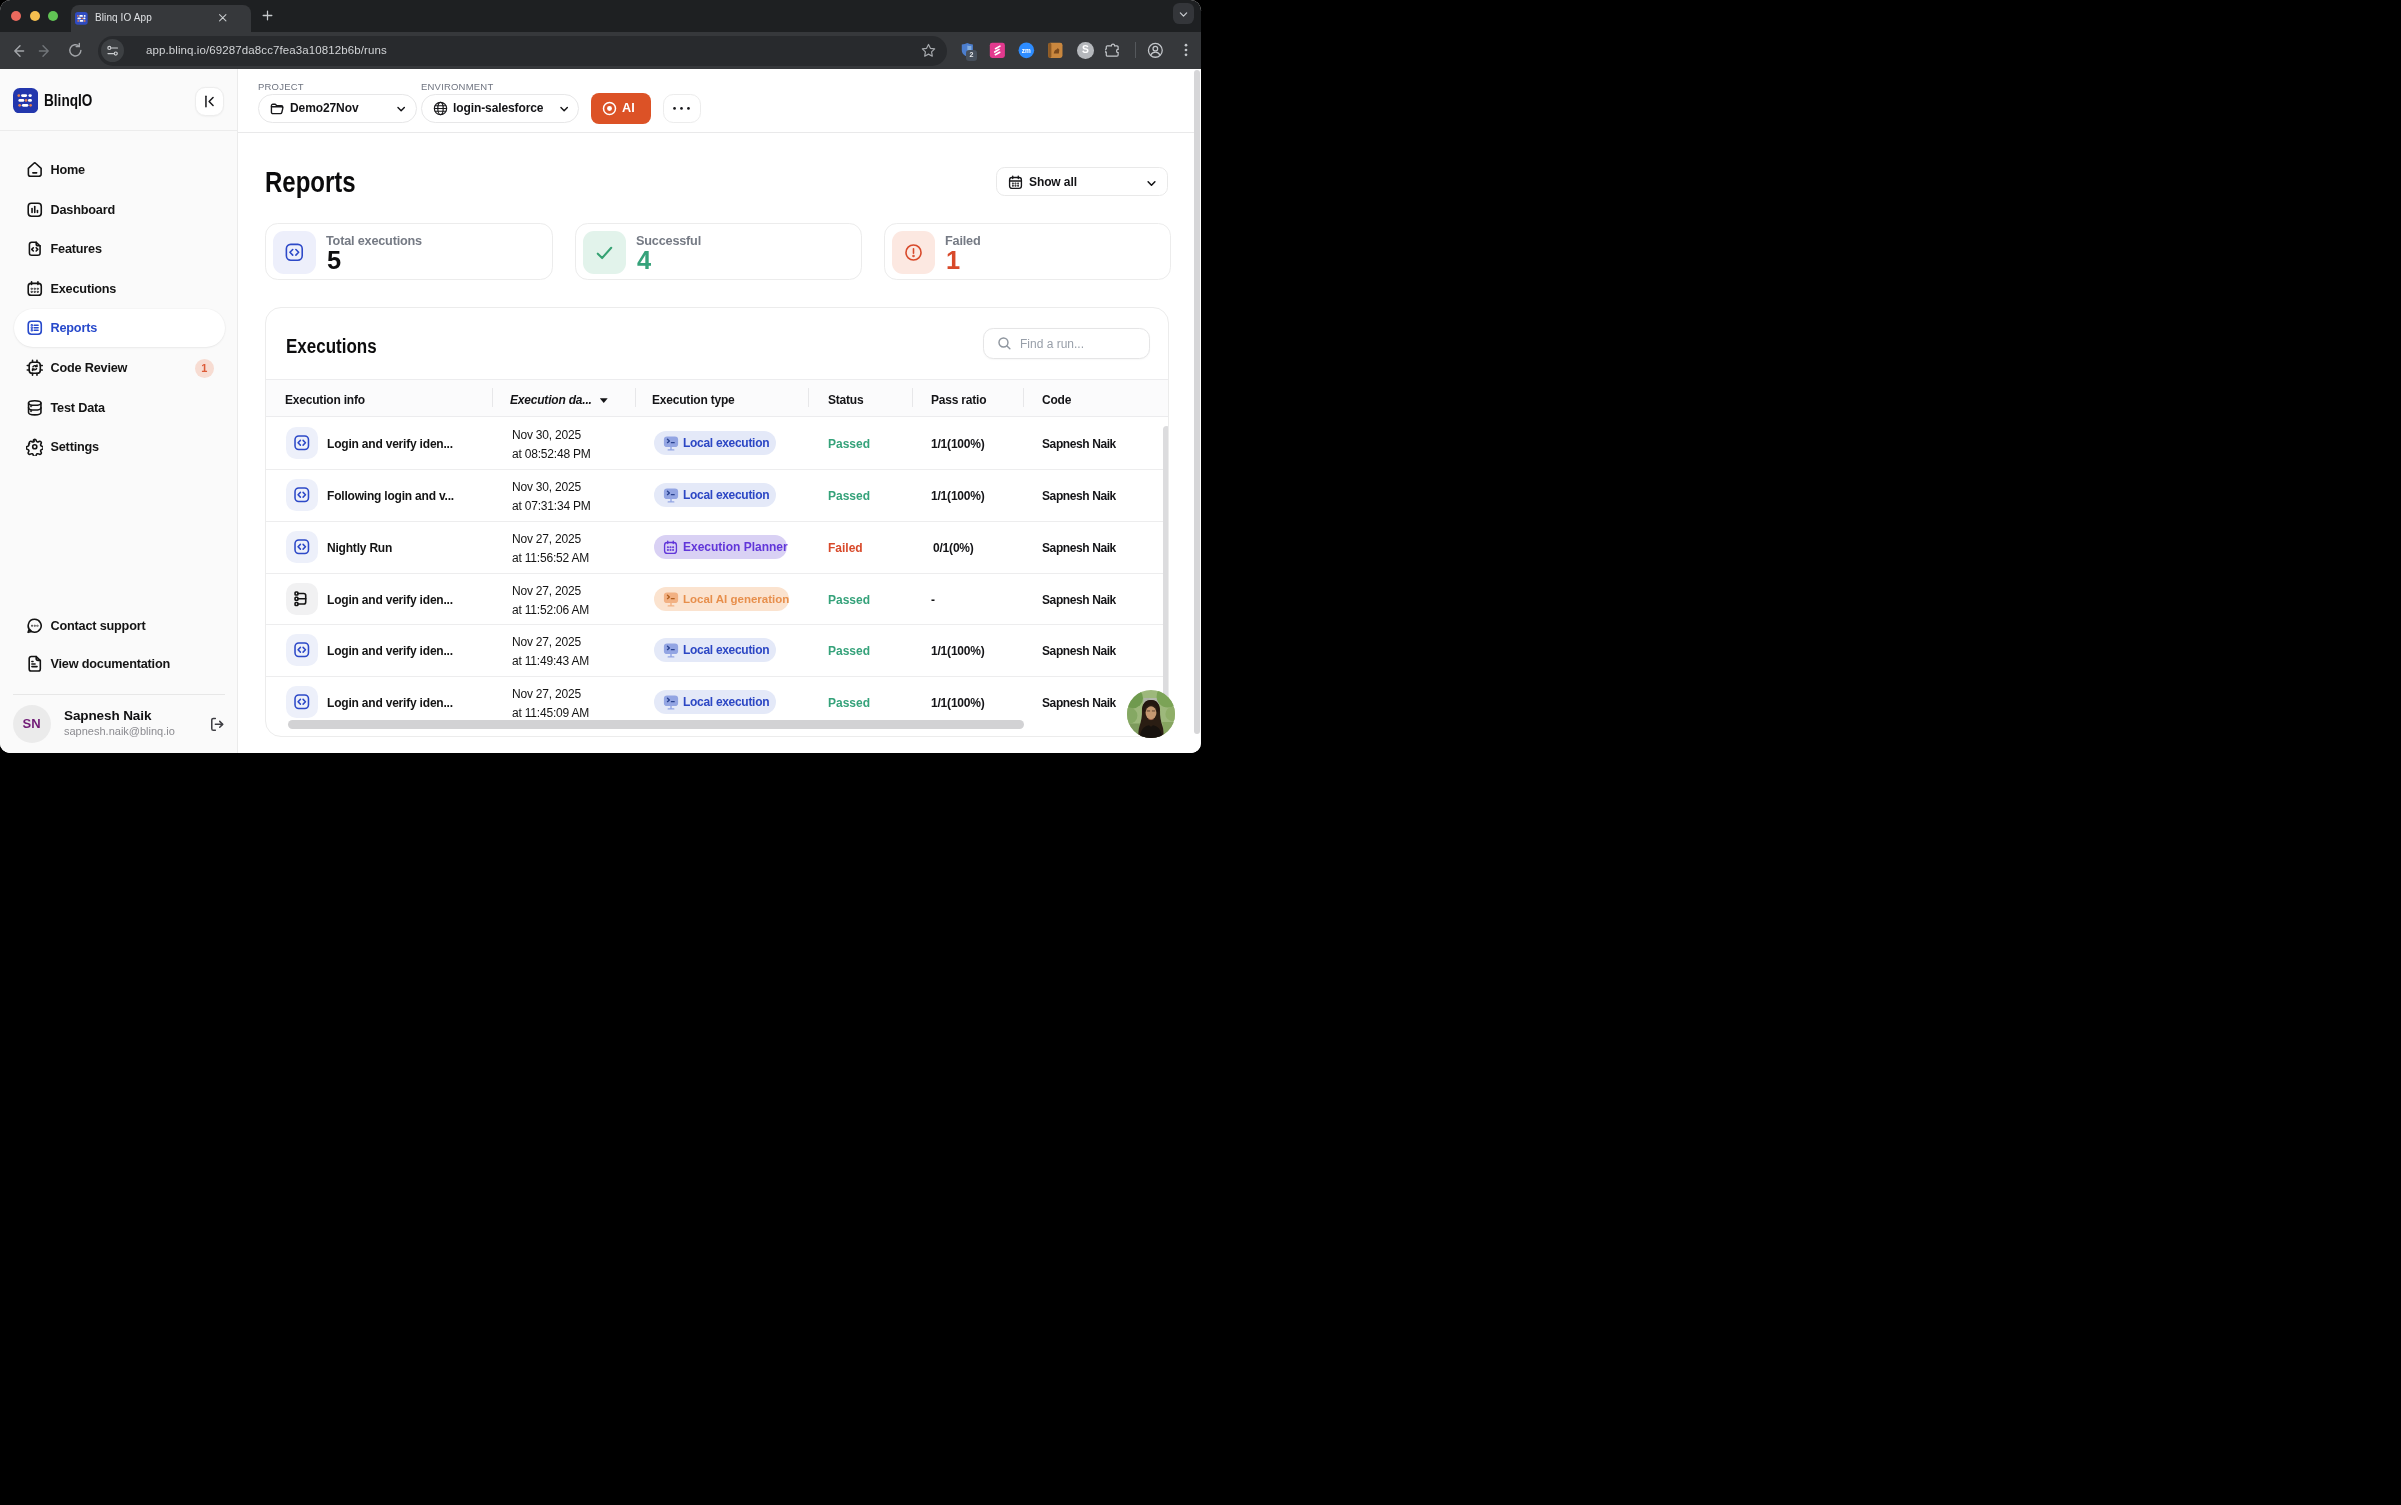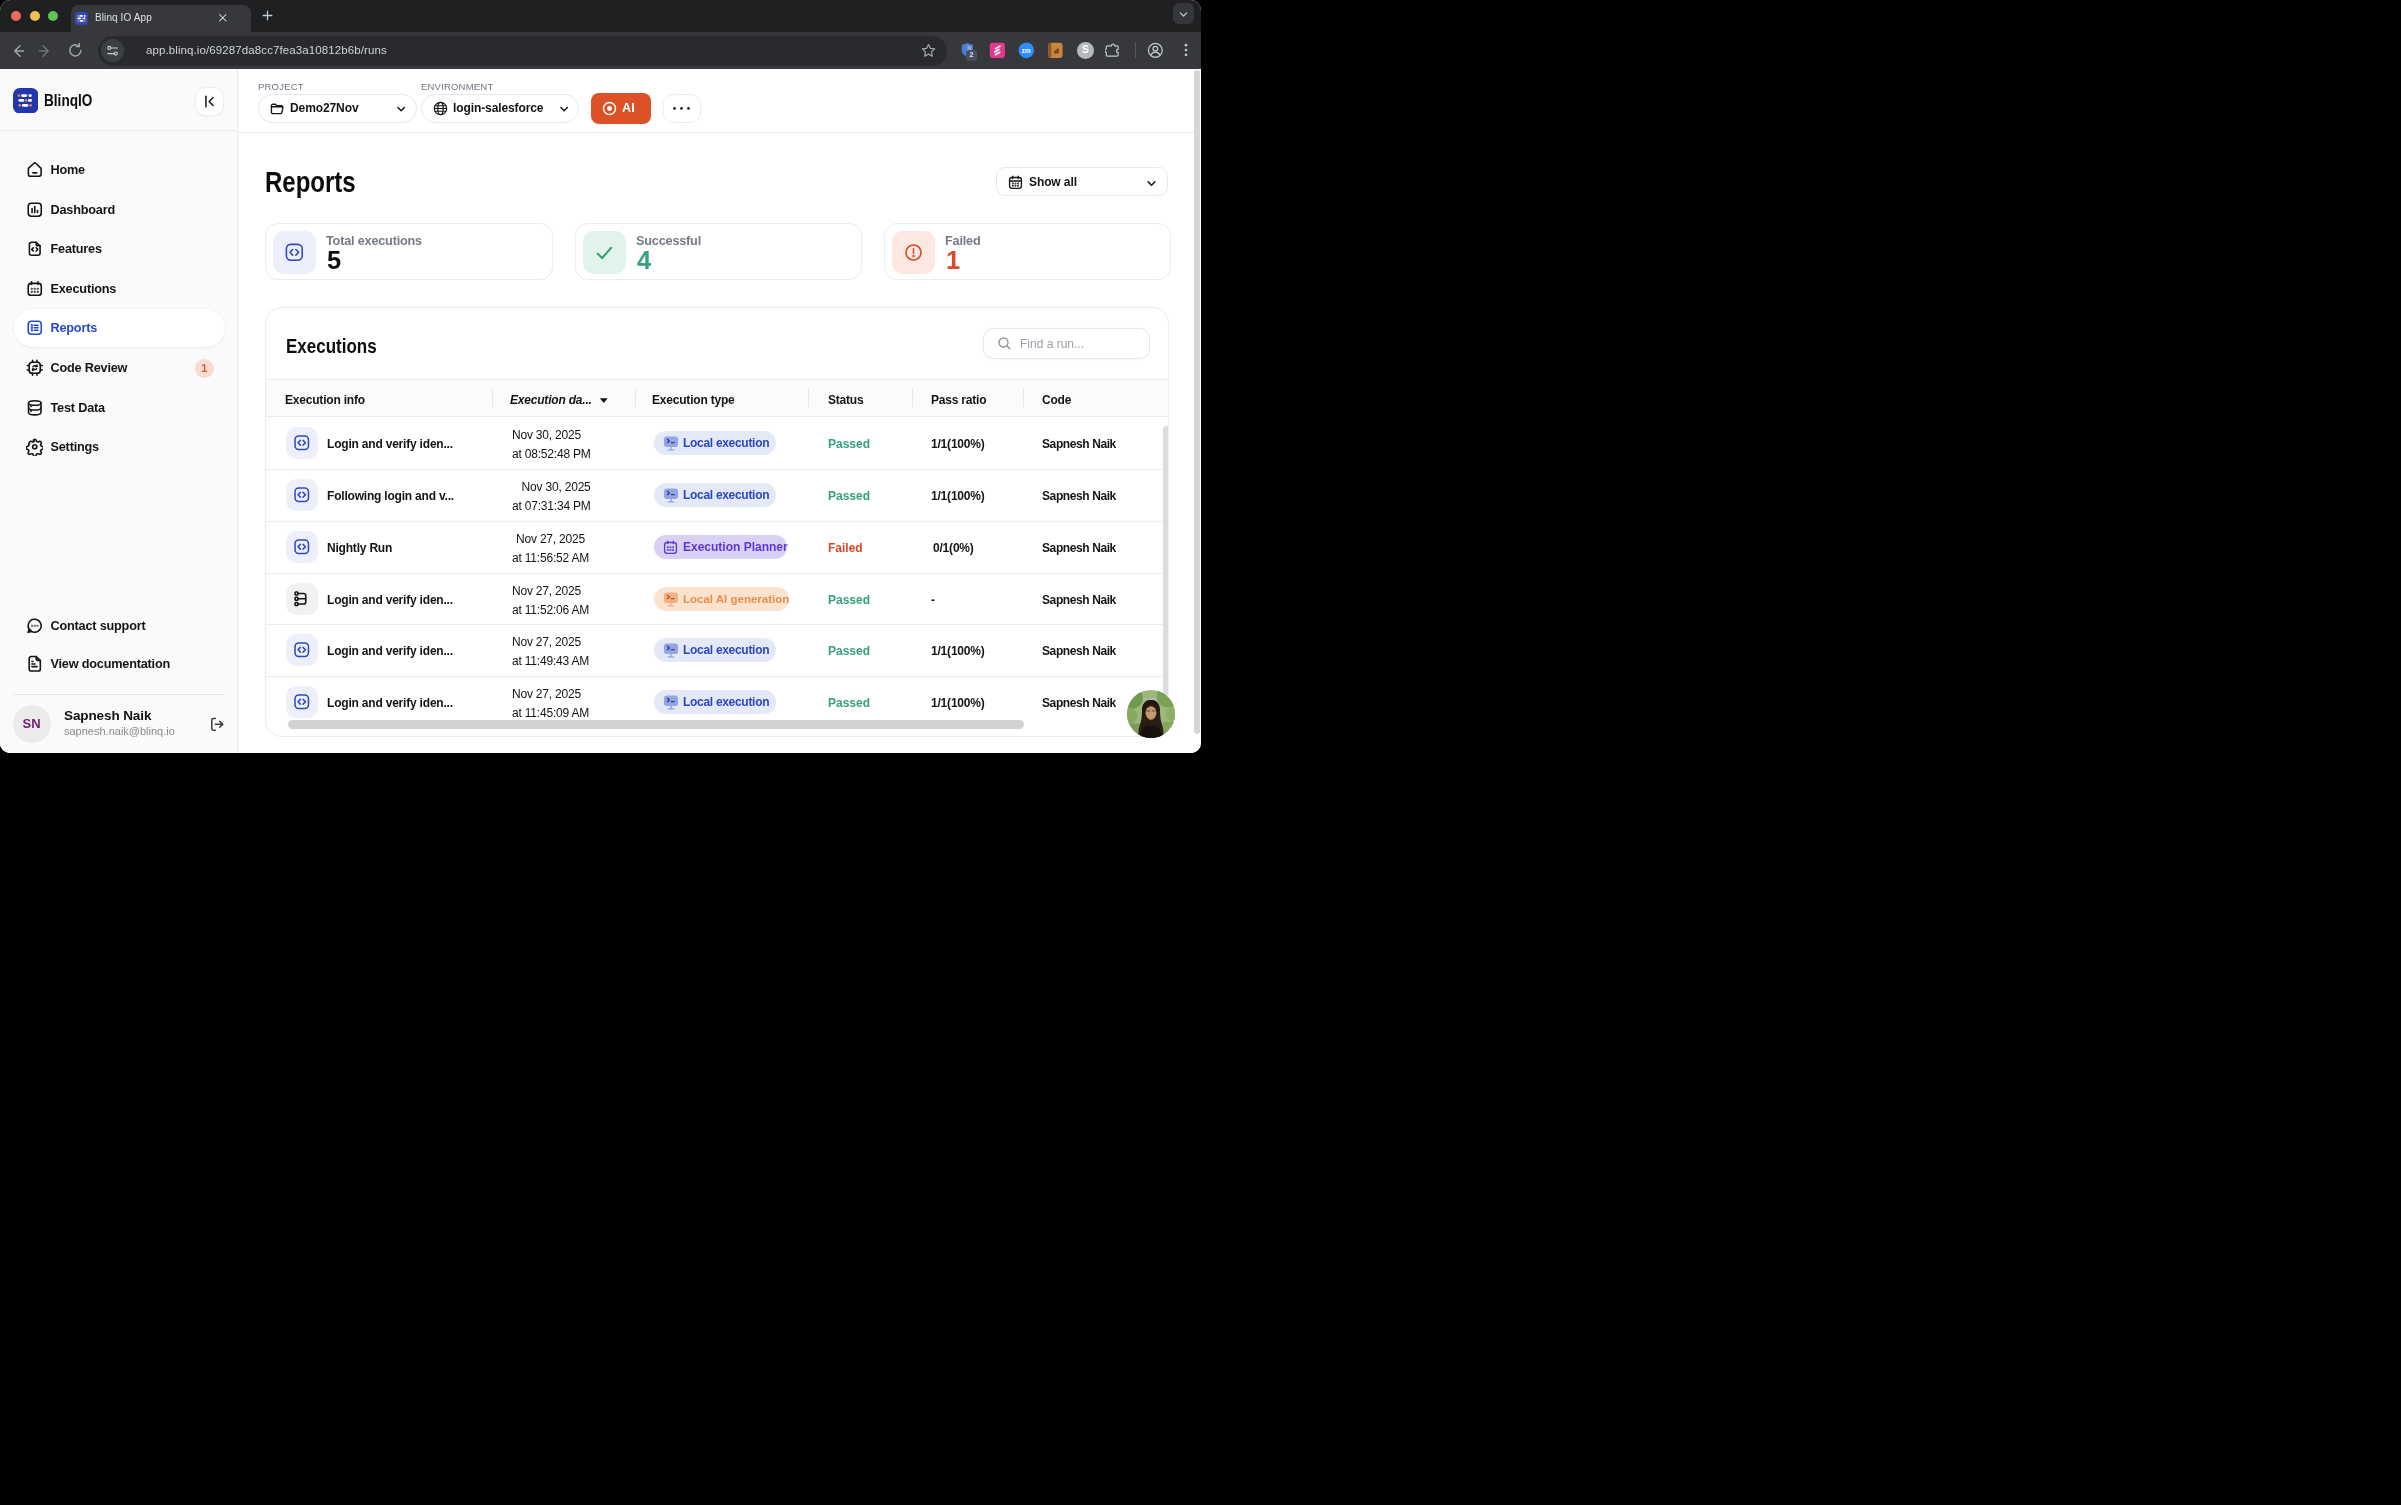--- a/index.html
+++ b/index.html
@@ -390,21 +390,21 @@
                 <path d="M10.5 8.4 h3.5" stroke="#28418f" stroke-width="1.7" stroke-linecap="round"></path>
                 <path d="M10 14 v3 M6.5 17.6 h7" stroke="#93a5e3" stroke-width="1.8" stroke-linecap="round"></path>
               </svg>
             <span style="letter-spacing:-0.3px;">Local execution</span>
           </div>
           <div class="rstatus green">Passed</div>
           <div class="rratio">1/1(100%)</div>
           <div class="ruser">Sapnesh Naik</div>
         </div>
         <div class="rowline" style="top:161px;"></div>
-        <div class="row" style="top:161px;text-align:right;">
+        <div class="row" style="top:161px;">
           <div class="ribox"></div>
           <svg class="abs" style="left:27px;top:17.3px" width="17.5" height="17.5" viewBox="0 0 26 26" fill="none" stroke="#2d49c8" stroke-width="2.3" stroke-linecap="round" stroke-linejoin="round">
               <rect x="3" y="3" width="20" height="20" rx="5.5"></rect>
               <path d="M11 9.5 L7.5 13 L11 16.5"></path>
               <path d="M15 9.5 L18.5 13 L15 16.5"></path>
             </svg>
           <div class="rtitle">Following login and v...</div>
           <div class="rdate">Nov 30, 2025<br>at 07:31:34 PM</div>
           <div class="badge" style="width:122px;background:#e4e9f8;color:#2c47c4;">
             <svg width="16" height="15" viewBox="0 0 20 19">
@@ -413,21 +413,21 @@
                 <path d="M10.5 8.4 h3.5" stroke="#28418f" stroke-width="1.7" stroke-linecap="round"></path>
                 <path d="M10 14 v3 M6.5 17.6 h7" stroke="#93a5e3" stroke-width="1.8" stroke-linecap="round"></path>
               </svg>
             <span style="letter-spacing:-0.3px;">Local execution</span>
           </div>
           <div class="rstatus green">Passed</div>
           <div class="rratio">1/1(100%)</div>
           <div class="ruser">Sapnesh Naik</div>
         </div>
         <div class="rowline" style="top:213px;"></div>
-        <div class="row" style="top:213px;text-align:center;">
+        <div class="row" style="top:213px;">
           <div class="ribox"></div>
           <svg class="abs" style="left:27px;top:17.3px" width="17.5" height="17.5" viewBox="0 0 26 26" fill="none" stroke="#2d49c8" stroke-width="2.3" stroke-linecap="round" stroke-linejoin="round">
               <rect x="3" y="3" width="20" height="20" rx="5.5"></rect>
               <path d="M11 9.5 L7.5 13 L11 16.5"></path>
               <path d="M15 9.5 L18.5 13 L15 16.5"></path>
             </svg>
           <div class="rtitle">Nightly Run</div>
           <div class="rdate">Nov 27, 2025<br>at 11:56:52 AM</div>
           <div class="badge" style="width:133px;background:#d9d1f4;color:#6136d9;">
             <svg width="15" height="15" viewBox="0 0 19 19" fill="none" stroke="#6136d9" stroke-width="1.7" stroke-linecap="round" stroke-linejoin="round">

